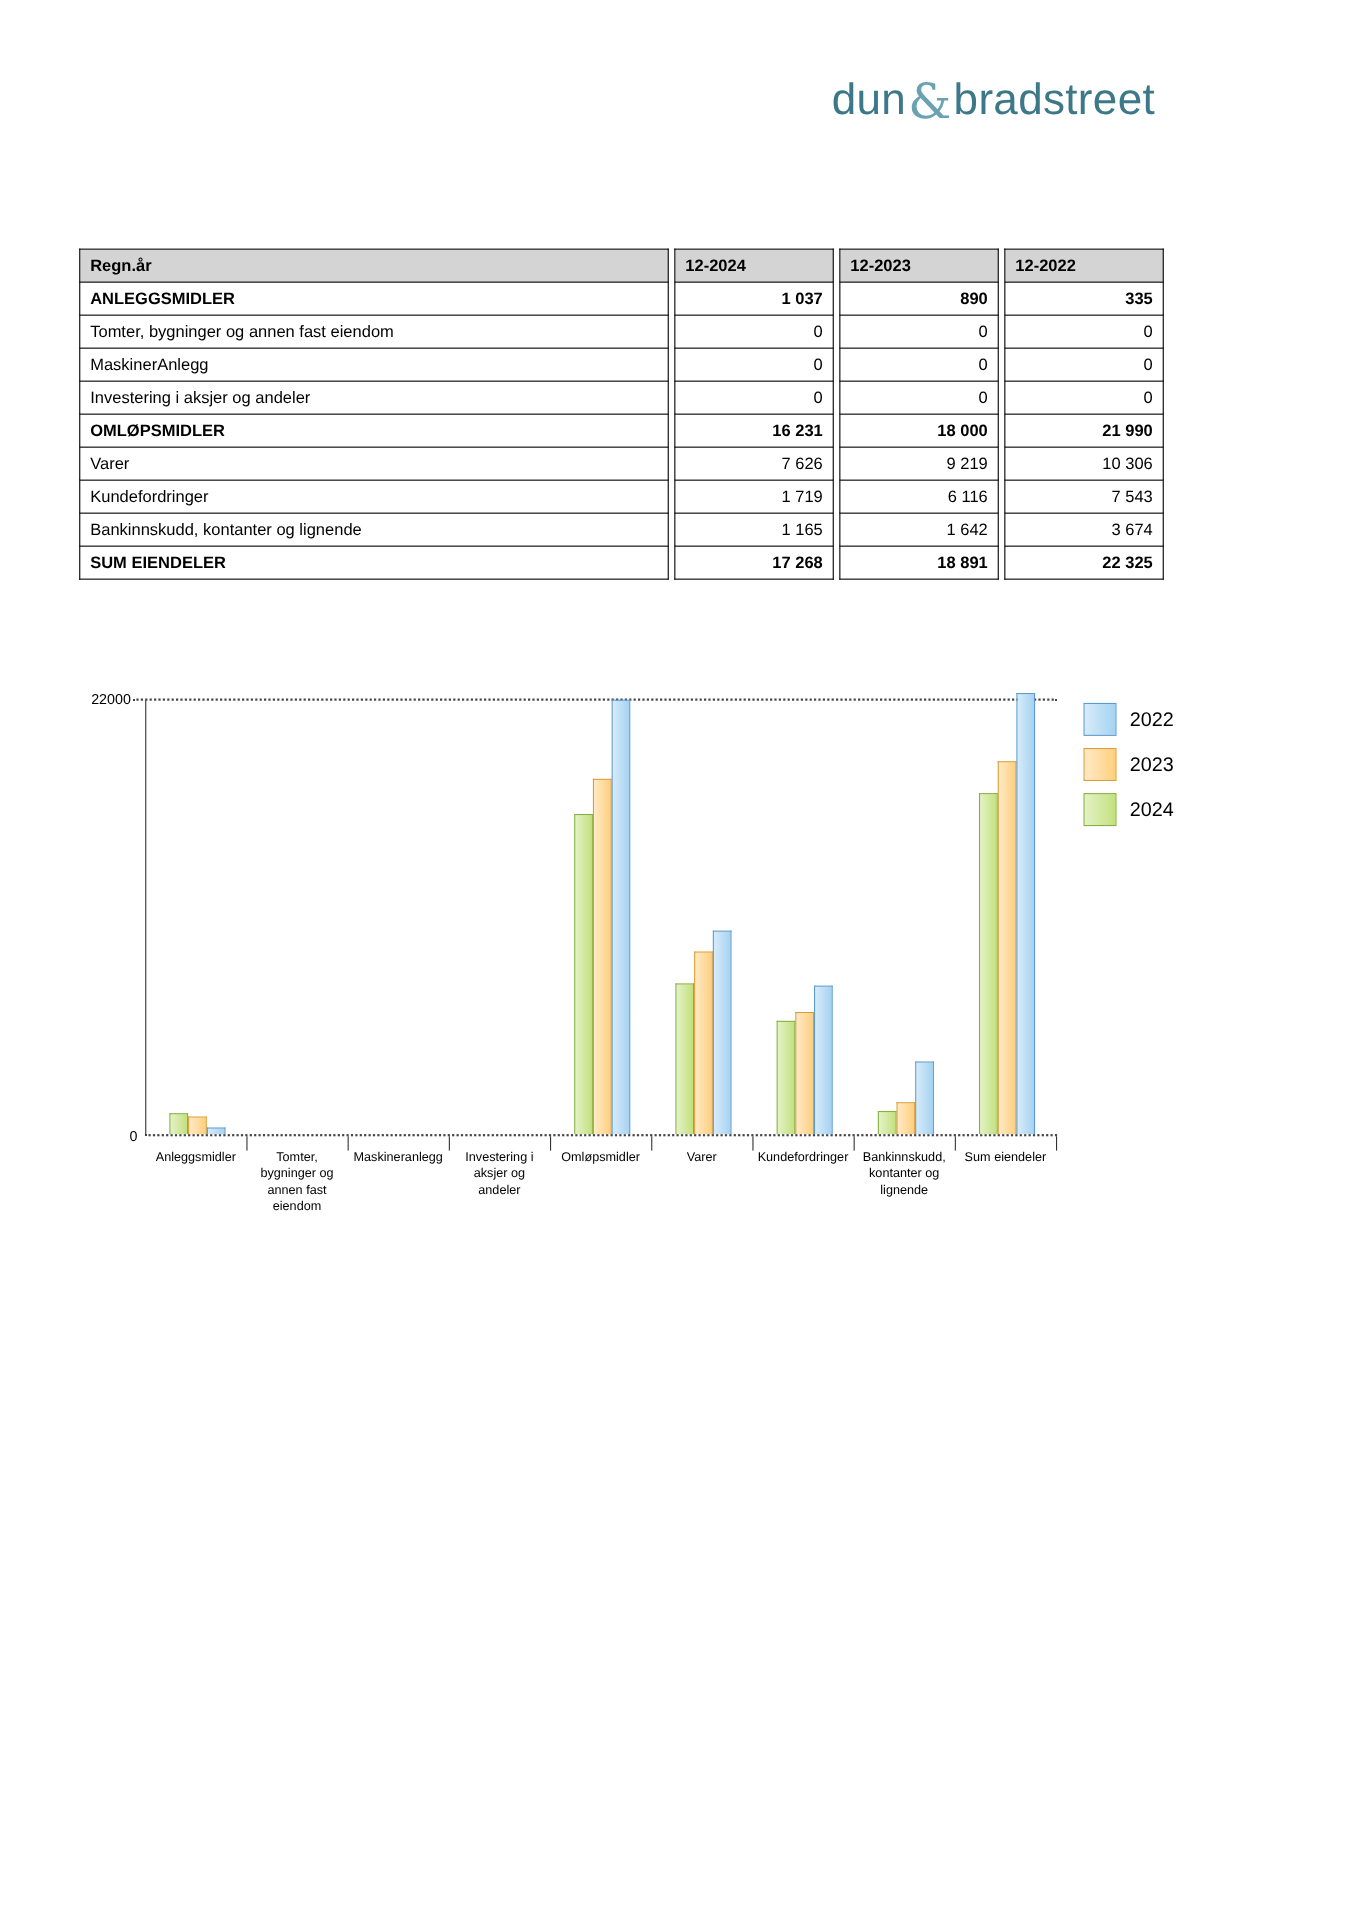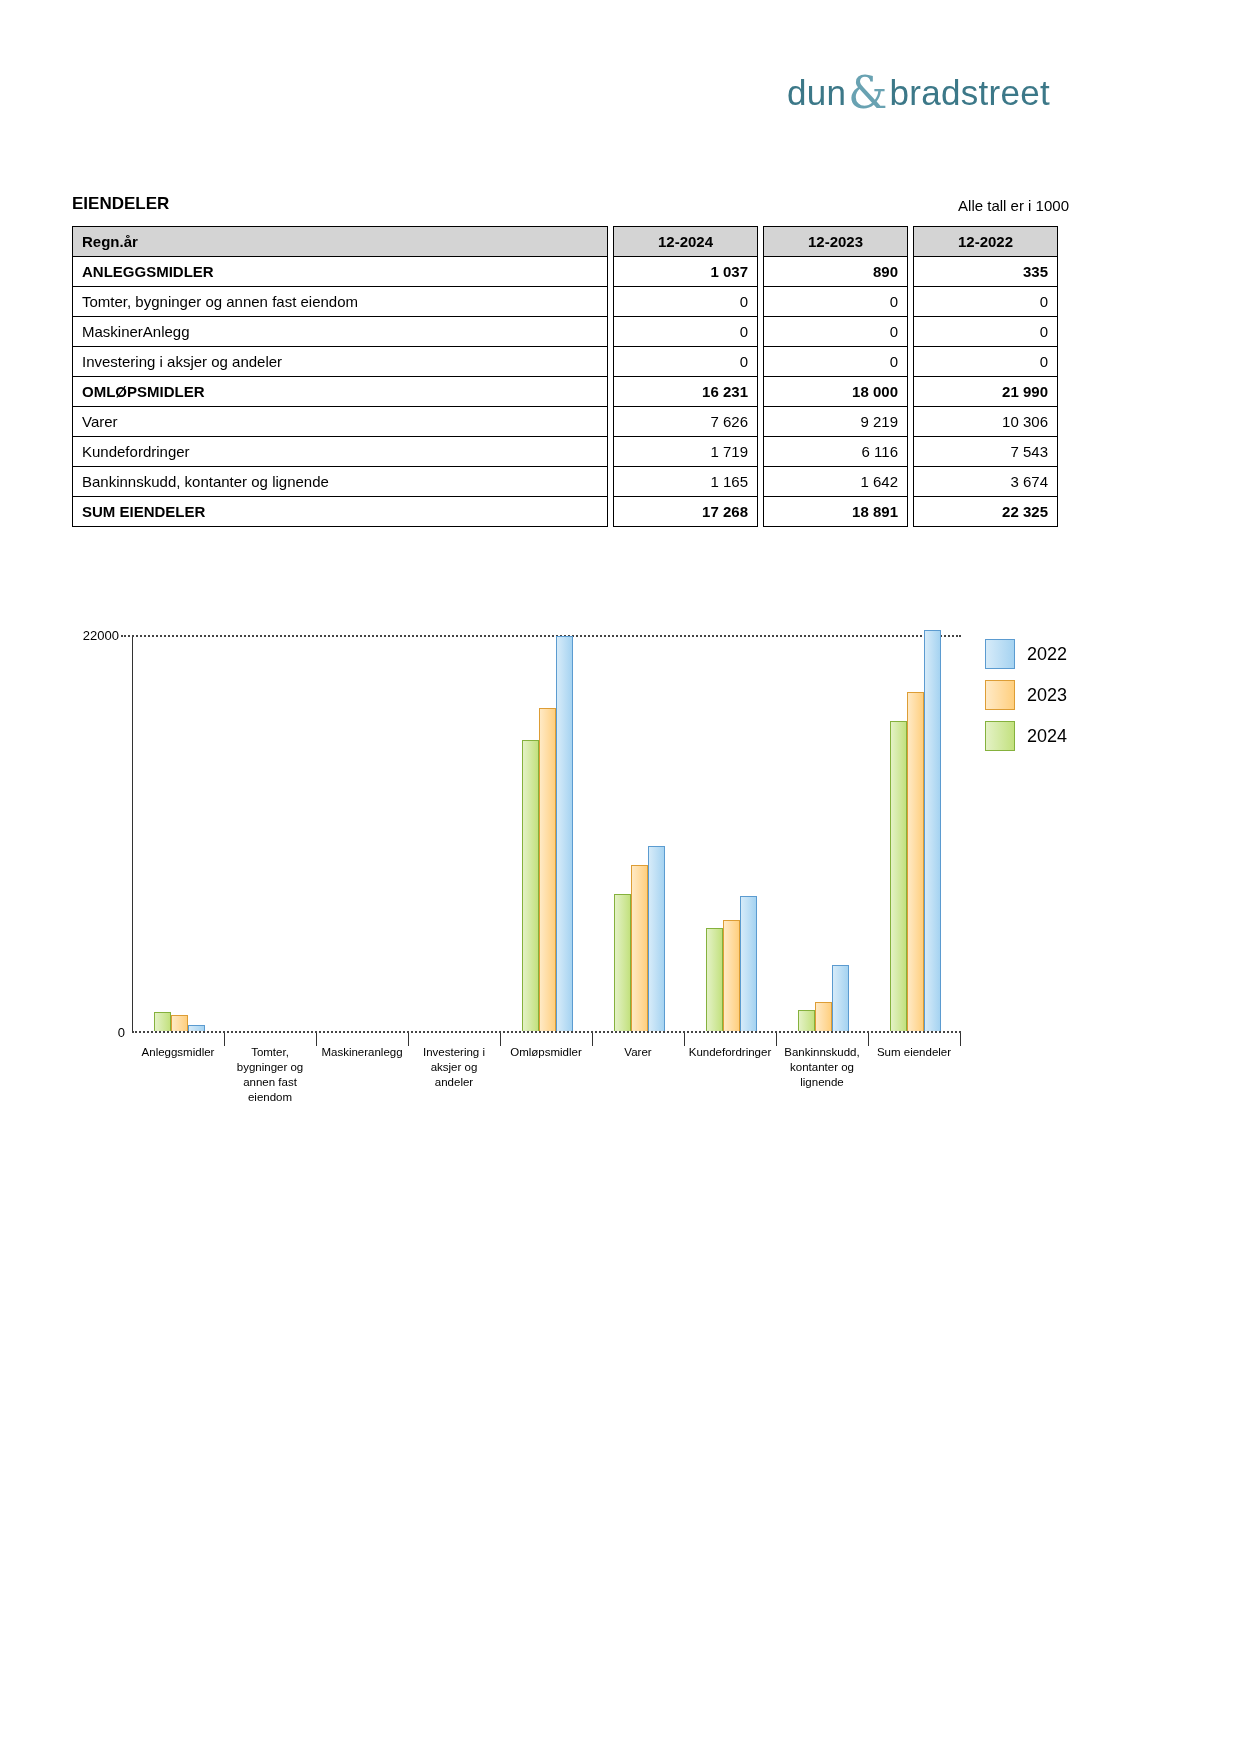--- a/index.html
+++ b/index.html
@@ -2,37 +2,37 @@
 <html><head>
 <meta charset="utf-8">
 <style>
   html,body{margin:0;padding:0;background:#fff;}
   .page{position:relative;width:1241px;height:1754px;background:#ffffff;
         font-family:"Liberation Sans",sans-serif;color:#000;overflow:hidden;}
 
   
   .logo{position:absolute;top:68px;left:72px;width:978px;display:flex;
         justify-content:flex-end;align-items:baseline;}
-  .logo-word{font-size:35px;font-weight:500;letter-spacing:.3px;color:#3c7888;}
+  .logo-word{font-size:40px;font-weight:500;letter-spacing:.3px;color:#3c7888;}
   .logo-amp{font-family:"DejaVu Serif",serif;font-size:44px;font-weight:400;
         color:#69a2b2;margin:0 2px;position:relative;top:3px;line-height:1;}
 
   
   .head-row{position:absolute;top:194px;left:72px;width:997px;display:flex;
         justify-content:space-between;align-items:flex-end;}
   .title{font-size:17px;font-weight:bold;}
   .unit-note{font-size:15px;}
 
   
   .fin-table{position:absolute;top:226px;left:72px;width:805px;
         border-collapse:collapse;table-layout:fixed;font-size:15px;border-radius:20px;}
   .fin-table th,.fin-table td{border:1px solid #000;padding:6px 9px;
         white-space:nowrap;overflow:hidden;}
   .fin-table th{background:#d4d4d4;font-weight:bold;text-align:left;}
-  .fin-table th.num{text-align:center;}
+  .fin-table th.num{text-align:left;}
   .fin-table td.num{text-align:right;}
   .fin-table .sp, .fin-table th.sp{border:none;background:transparent;padding:0;}
   .fin-table .b{font-weight:bold;}
 
   
   .chart{position:absolute;top:623px;left:72px;width:1060px;height:540px;}
   .plot{position:relative;margin-left:60px;margin-top:13px;width:828px;height:395px;
         border-left:1px solid #333;border-bottom:2px dotted #444;}
   .topline{position:absolute;top:-1px;left:-12px;right:0;border-top:2px dotted #444;}
   .ymax{position:absolute;top:-8px;left:-58px;width:44px;text-align:right;font-size:13px;}
@@ -55,24 +55,20 @@
 <body>
 
 <div class="page">
 
   <div class="logo">
     <span class="logo-word">dun</span>
     <span class="logo-amp">&amp;</span>
     <span class="logo-word">bradstreet</span>
   </div>
 
-  <div class="head-row">
-    <span class="title">EIENDELER</span>
-    <span class="unit-note">Alle tall er i 1000</span>
-  </div>
 
   <table class="fin-table">
     <colgroup>
       <col style="width:535px">
         <col style="width:6px">
         <col style="width:144px">
       <col style="width:6px">
         <col style="width:144px">
         <col style="width:6px">
         <col style="width:144px">

